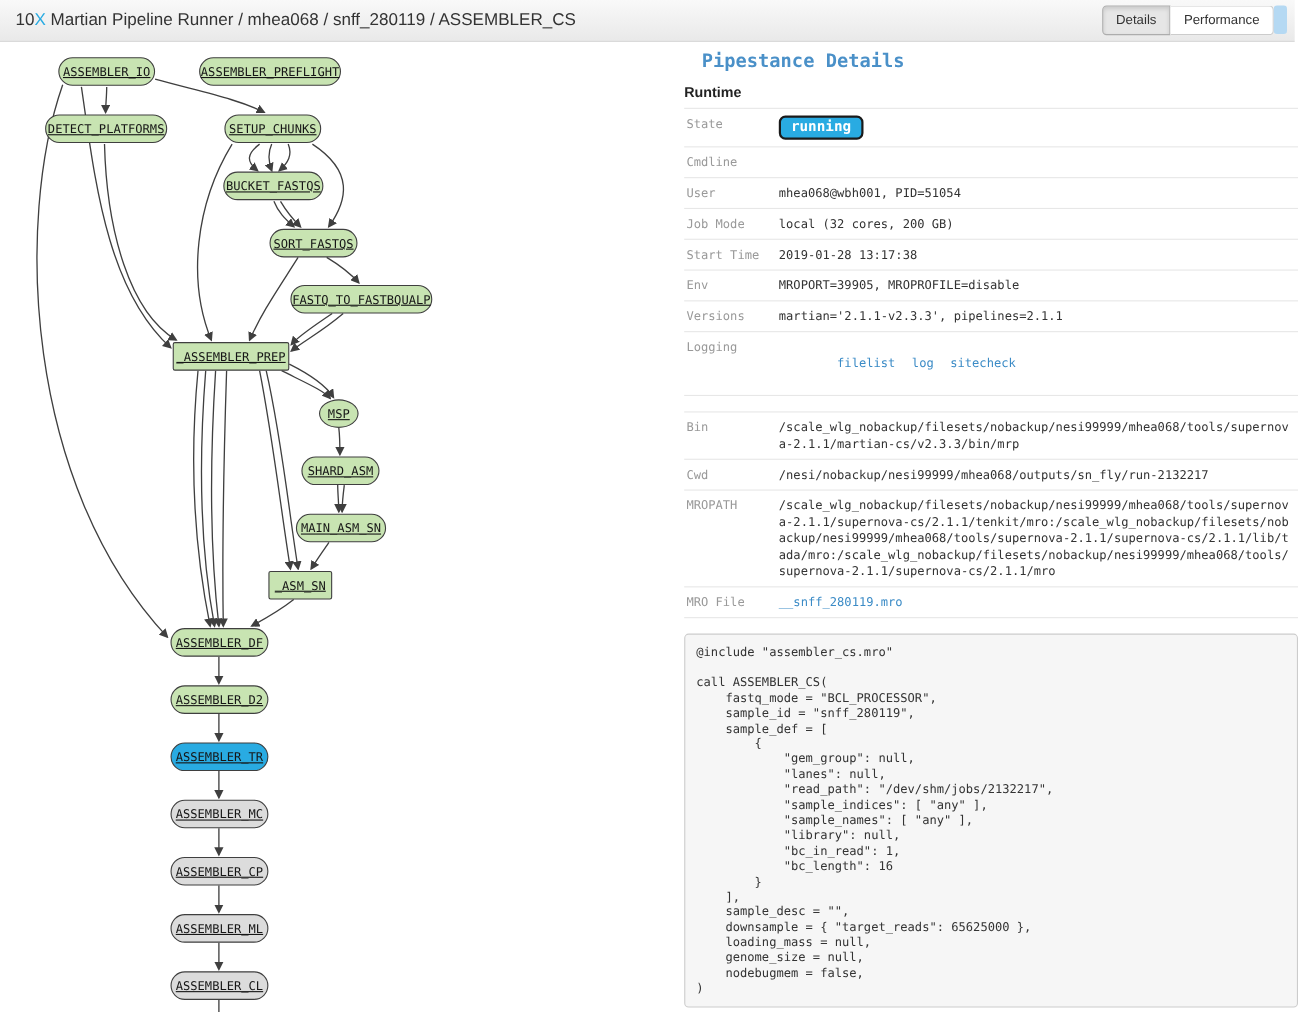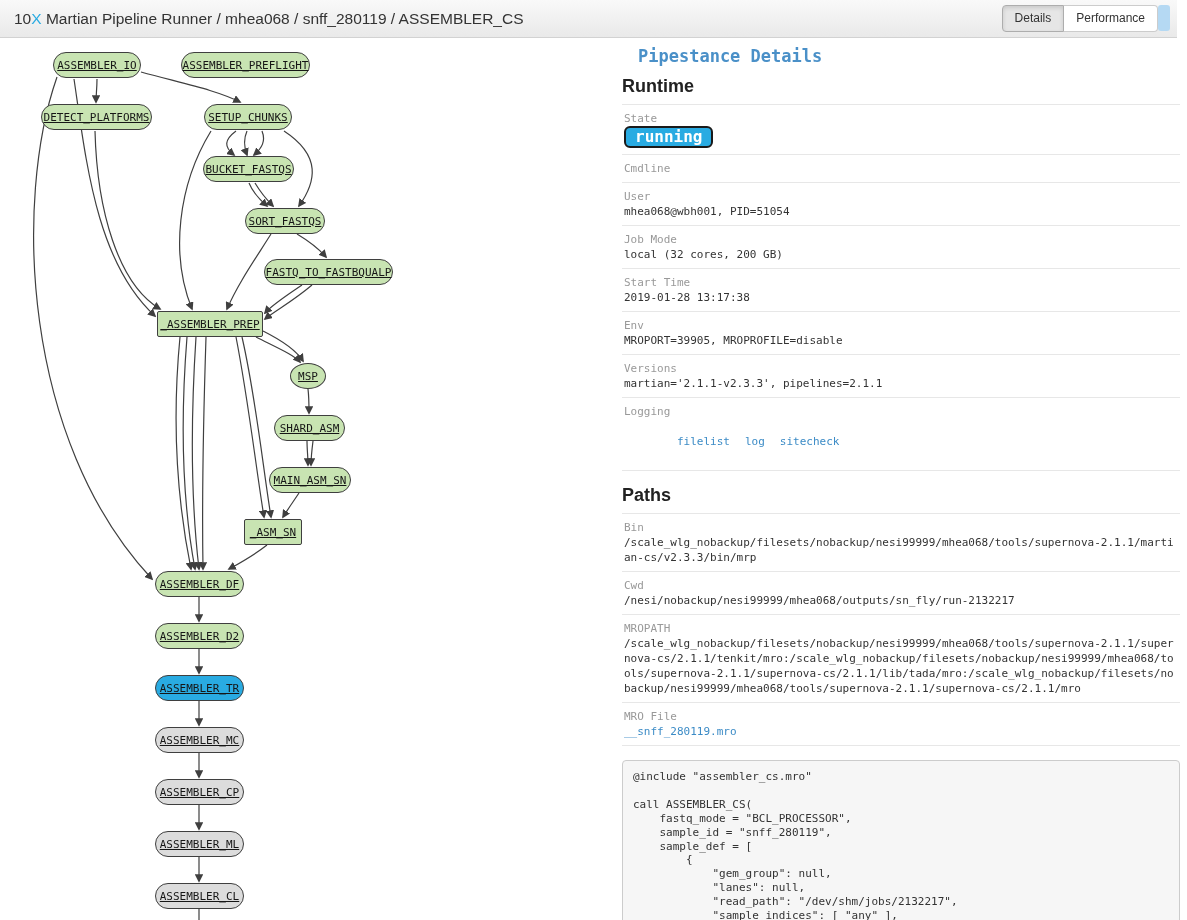--- a/index.html
+++ b/index.html
@@ -22,28 +22,28 @@
   .node{position:absolute;display:flex;align-items:center;justify-content:center;box-sizing:border-box;
     font-family:"DejaVu Sans Mono",monospace;font-size:11px;color:#161616;white-space:nowrap;
     background:#c8e4b2;border:1.4px solid #3f3f3f;border-radius:13px;cursor:pointer;text-decoration:underline;}
   .node.rect{border-radius:2px;}
   .node.ellipse{border-radius:50%;}
   .node.blue{background:#29abe2;}
   .node.gray{background:#dcdcdc;}
   
   .panel{position:absolute;left:622px;top:46px;width:558px;}
   .panel-title{font-family:"DejaVu Sans Mono",monospace;font-size:17px;color:#4a90c8;margin:0 0 10px 16px;}
-  .sec-heading{font-size:18px;font-weight:bold;color:#222;margin:0 0 7px 0;}
+  .sec-heading{font-size:13px;font-weight:bold;color:#222;margin:0 0 7px 0;}
   .tbl{border-top:1px solid #e7e7e7;margin-bottom:14px;}
   .row{display:flex;border-bottom:1px solid #e7e7e7;padding:6px 2px;
-    font-family:"DejaVu Sans Mono",monospace;font-size:11px;line-height:15px;flex-direction:column;}
+    font-family:"DejaVu Sans Mono",monospace;font-size:11px;line-height:15px;}
   .lbl{width:84px;flex-shrink:0;color:#999;}
   .val{color:#333;word-break:break-all;white-space:pre-wrap;}
   .badge{display:inline-block;background:#29abe2;border:2px solid #1a1a1a;border-radius:6px;
-    color:#fff;font-weight:bold;font-size:16px;padding:1px 9px 2px;cursor:pointer;}
+    color:#fff;font-weight:bold;font-size:13px;padding:1px 9px 2px;cursor:pointer;}
   a.lnk{color:#3b8bc6;text-decoration:none;margin-right:15px;cursor:pointer;}
   .code{margin:14px 0 0 0;background:#f6f6f6;border:1px solid #ccc;border-radius:4px;
     padding:9px 10px;font-family:"DejaVu Sans Mono",monospace;font-size:11px;line-height:13.9px;
     color:#333;white-space:pre;overflow:hidden;}
 </style>
 </head>
 <body>
 
 <div class="graph">
   <svg width="620" height="920">
@@ -146,21 +146,20 @@
       <span class="val">martian='2.1.1-v2.3.3', pipelines=2.1.1</span>
     </div>
     <div class="row">
       <span class="lbl">Logging</span>
       <span class="val">
         <a class="lnk">filelist</a><a class="lnk">log</a><a class="lnk">sitecheck</a>
       </span>
     </div>
   </div>
 
-  <div class="sec-heading">Paths</div>
   <div class="tbl" style="margin-bottom:0">
     <div class="row">
       <span class="lbl">Bin</span>
       <span class="val">/scale_wlg_nobackup/filesets/nobackup/nesi99999/mhea068/tools/supernova-2.1.1/martian-cs/v2.3.3/bin/mrp</span>
     </div>
     <div class="row">
       <span class="lbl">Cwd</span>
       <span class="val">/nesi/nobackup/nesi99999/mhea068/outputs/sn_fly/run-2132217</span>
     </div>
     <div class="row">

